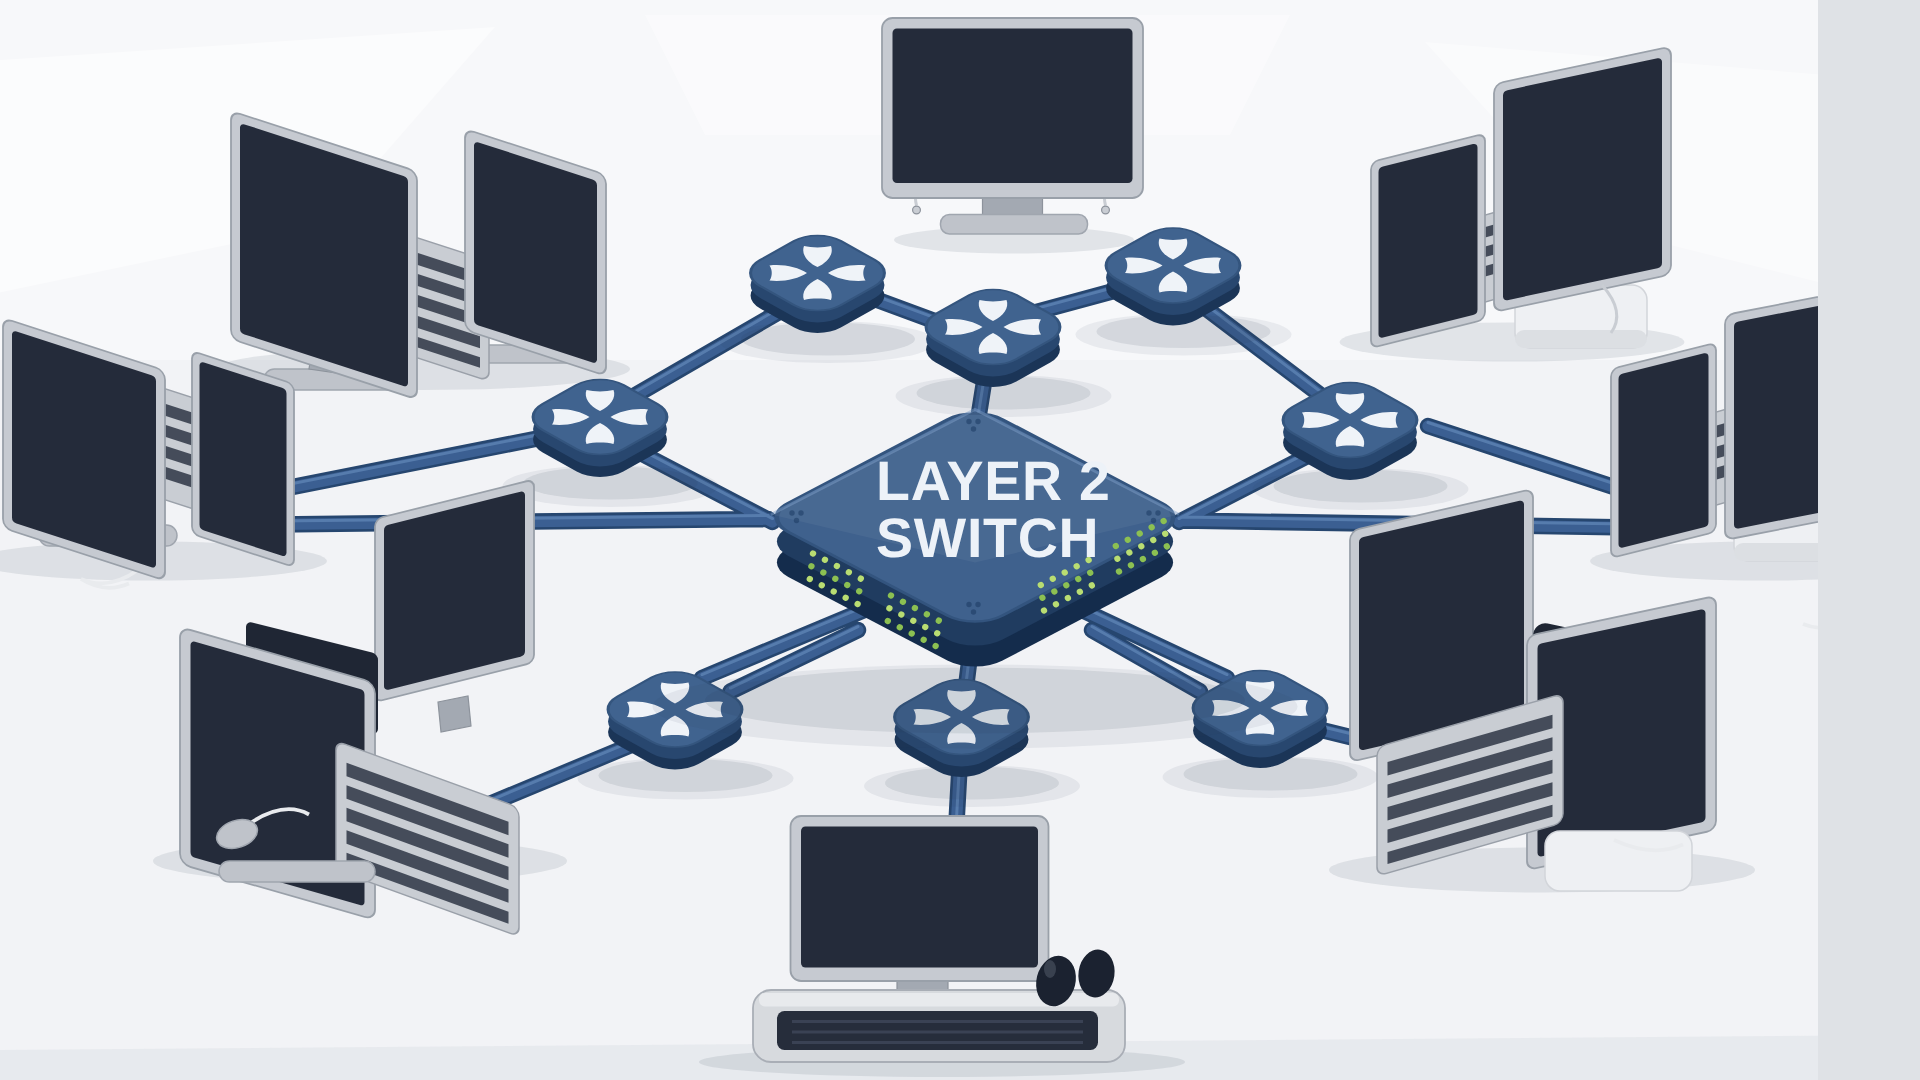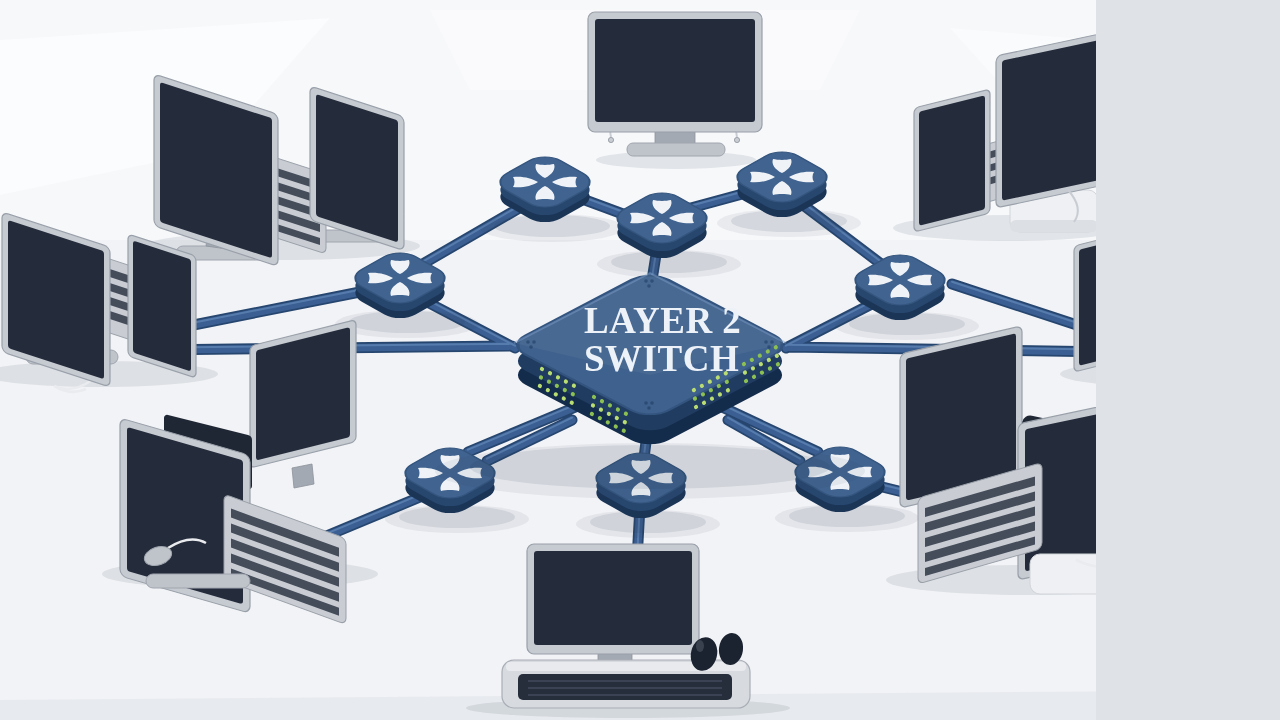--- a/index.html
+++ b/index.html
@@ -1,17 +1,17 @@
 <!DOCTYPE html>
 <html><head>
 <meta charset="utf-8">
 <style>
   html,body{margin:0;padding:0;background:#dfe2e6;}
-  #stage{position:relative;width:1096px;height:720px;overflow:hidden;
-         font-family:Liberation Serif, serif;background:#f2f3f6;}
+  #stage{position:relative;width:1212px;height:720px;overflow:hidden;
+         font-family:Liberation Sans, sans-serif;background:#f2f3f6;}
   svg{position:absolute;left:0;top:0;}
   
   .c-out{stroke:#26466f;stroke-width:11;stroke-linecap:round;fill:none}
   .c-in {stroke:#3b5f92;stroke-width:7.5;stroke-linecap:round;fill:none}
   .c-hi {stroke:#6e93c2;stroke-width:2;stroke-linecap:round;fill:none;opacity:.55}
   
   .sdeep{fill:#1b3557}
   .sside{fill:#28476f}
   .stop{fill:#40638f;stroke:#34557e;stroke-width:2}
   .petal{fill:#eff3f8}

